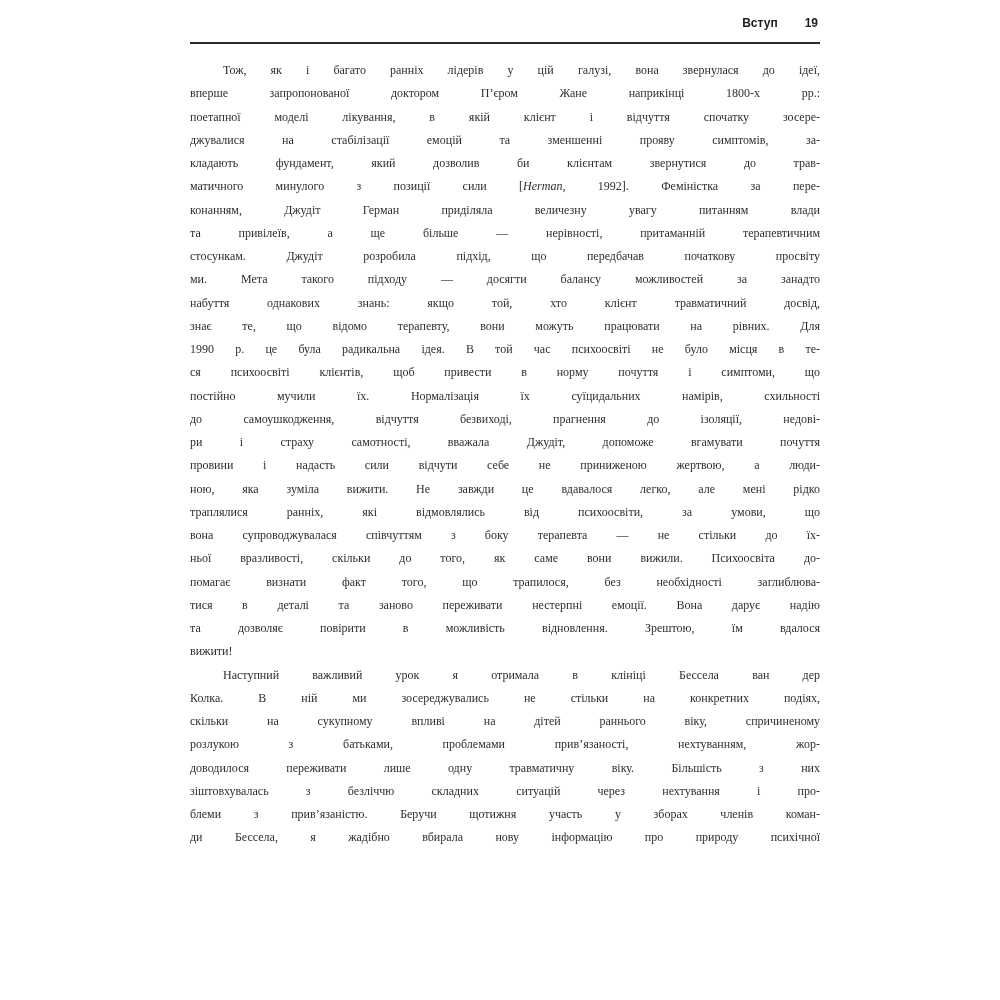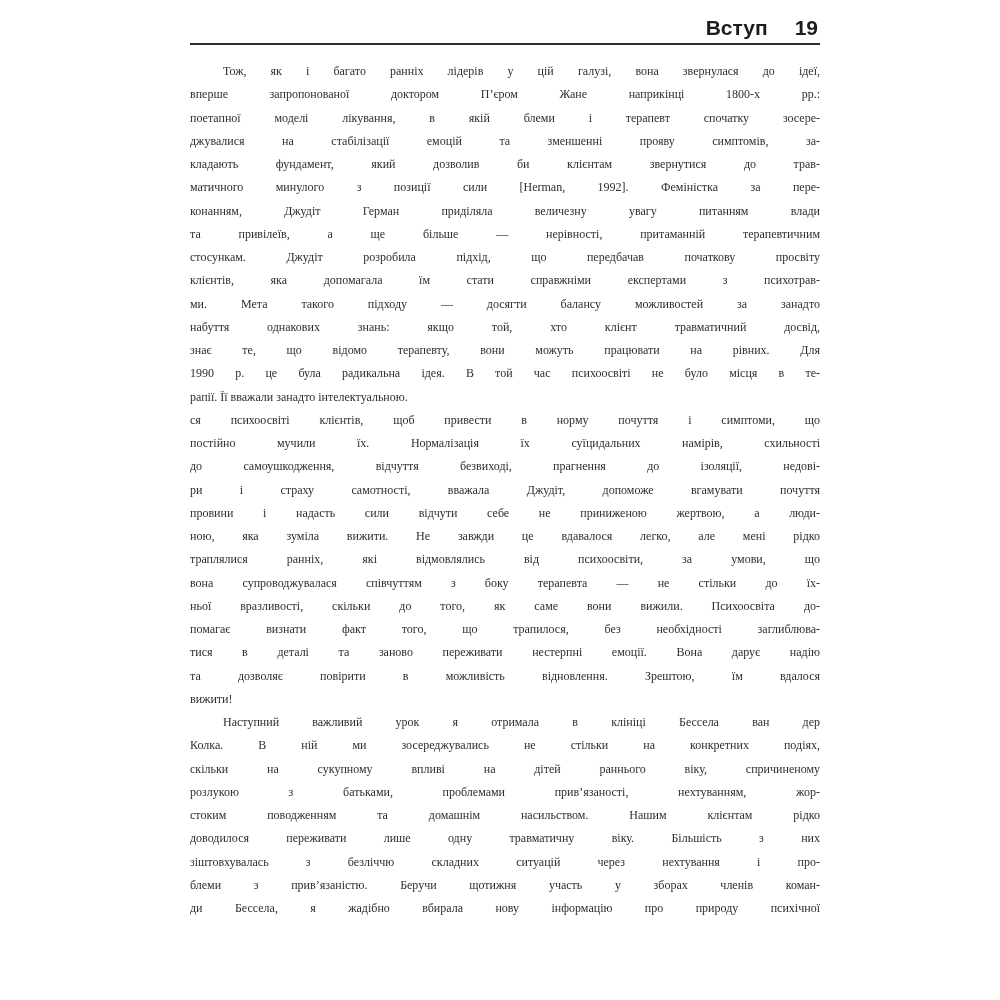--- a/index.html
+++ b/index.html
@@ -19,23 +19,23 @@
     top: 16px;
     width: 630px;
   }
   .running-header {
     display: flex;
     justify-content: flex-end;
     align-items: baseline;
     gap: 27px;
     font-family: "Liberation Sans", sans-serif;
     font-weight: bold;
-    font-size: 21px;
+    font-size: 12px;
     color: #1d1d1d;
-    padding-bottom: 3px;
+    padding-bottom: 12px;
     padding-right: 2px;
     border-bottom: 2.5px solid #2c2c2c;
     text-align: right;
   }
   .body-text {
     margin-top: 15px;
     font-size: 12px;
     color: #2e2e2e;
   }
   .line {
@@ -46,62 +46,60 @@
     overflow: hidden;
     white-space: normal;
   }
   .line.last {
     text-align-last: left;
   }
   .line.indent {
     text-indent: 33px;
   }
   .it {
+    font-style: italic;
   }
 </style>
 </head>
 <body>
 
 <div class="page">
   <div class="running-header">
     <span>Вступ</span>
     <span>19</span>
   </div>
   <div class="body-text">
       <div class="line indent">Тож, як і багато ранніх лідерів у цій галузі, вона звернулася до ідеї,</div>
       <div class="line">вперше запропонованої доктором П’єром Жане наприкінці 1800-х рр.:</div>
-      <div class="line">поетапної моделі лікування, в якій блеми і терапевт спочатку зосере-</div>
+      <div class="line">поетапної моделі лікування, в якій клієнт і відчуття спочатку зосере-</div>
       <div class="line">джувалися на стабілізації емоцій та зменшенні прояву симптомів, за-</div>
       <div class="line">кладають фундамент, який дозволив би клієнтам звернутися до трав-</div>
       <div class="line"><span>матичного минулого з позиції сили [</span><span class="it">Herman</span><span>, 1992]. Феміністка за пере-</span></div>
       <div class="line">конанням, Джудіт Герман приділяла величезну увагу питанням влади</div>
       <div class="line">та привілеїв, а ще більше — нерівності, притаманній терапевтичним</div>
       <div class="line">стосункам. Джудіт розробила підхід, що передбачав початкову просвіту</div>
-      <div class="line">клієнтів, яка допомагала їм стати справжніми експертами з психотрав-</div>
       <div class="line">ми. Мета такого підходу — досягти балансу можливостей за занадто</div>
       <div class="line">набуття однакових знань: якщо той, хто клієнт травматичний досвід,</div>
       <div class="line">знає те, що відомо терапевту, вони можуть працювати на рівних. Для</div>
       <div class="line">1990 р. це була радикальна ідея. В той час психоосвіті не було місця в те-</div>
-      <div class="line last">рапії. Її вважали занадто інтелектуальною.</div>
       <div class="line">ся психоосвіті клієнтів, щоб привести в норму почуття і симптоми, що</div>
       <div class="line">постійно мучили їх. Нормалізація їх суїцидальних намірів, схильності</div>
       <div class="line">до самоушкодження, відчуття безвиході, прагнення до ізоляції, недові-</div>
       <div class="line">ри і страху самотності, вважала Джудіт, допоможе вгамувати почуття</div>
       <div class="line">провини і надасть сили відчути себе не приниженою жертвою, а люди-</div>
       <div class="line">ною, яка зуміла вижити. Не завжди це вдавалося легко, але мені рідко</div>
       <div class="line">траплялися ранніх, які відмовлялись від психоосвіти, за умови, що</div>
       <div class="line">вона супроводжувалася співчуттям з боку терапевта — не стільки до їх-</div>
       <div class="line">ньої вразливості, скільки до того, як саме вони вижили. Психоосвіта до-</div>
       <div class="line">помагає визнати факт того, що трапилося, без необхідності заглиблюва-</div>
       <div class="line">тися в деталі та заново переживати нестерпні емоції. Вона дарує надію</div>
       <div class="line">та дозволяє повірити в можливість відновлення. Зрештою, їм вдалося</div>
       <div class="line last">вижити!</div>
       <div class="line indent">Наступний важливий урок я отримала в клініці Бессела ван дер</div>
       <div class="line">Колка. В ній ми зосереджувались не стільки на конкретних подіях,</div>
       <div class="line">скільки на сукупному впливі на дітей раннього віку, спричиненому</div>
       <div class="line">розлукою з батьками, проблемами прив’язаності, нехтуванням, жор-</div>
-      <div class="line">стоким поводженням та домашнім насильством. Нашим клієнтам рідко</div>
       <div class="line">доводилося переживати лише одну травматичну віку. Більшість з них</div>
       <div class="line">зіштовхувалась з безліччю складних ситуацій через нехтування і про-</div>
       <div class="line">блеми з прив’язаністю. Беручи щотижня участь у зборах членів коман-</div>
       <div class="line">ди Бессела, я жадібно вбирала нову інформацію про природу психічної</div>
     </div>
 </div>
 
 </body></html>

